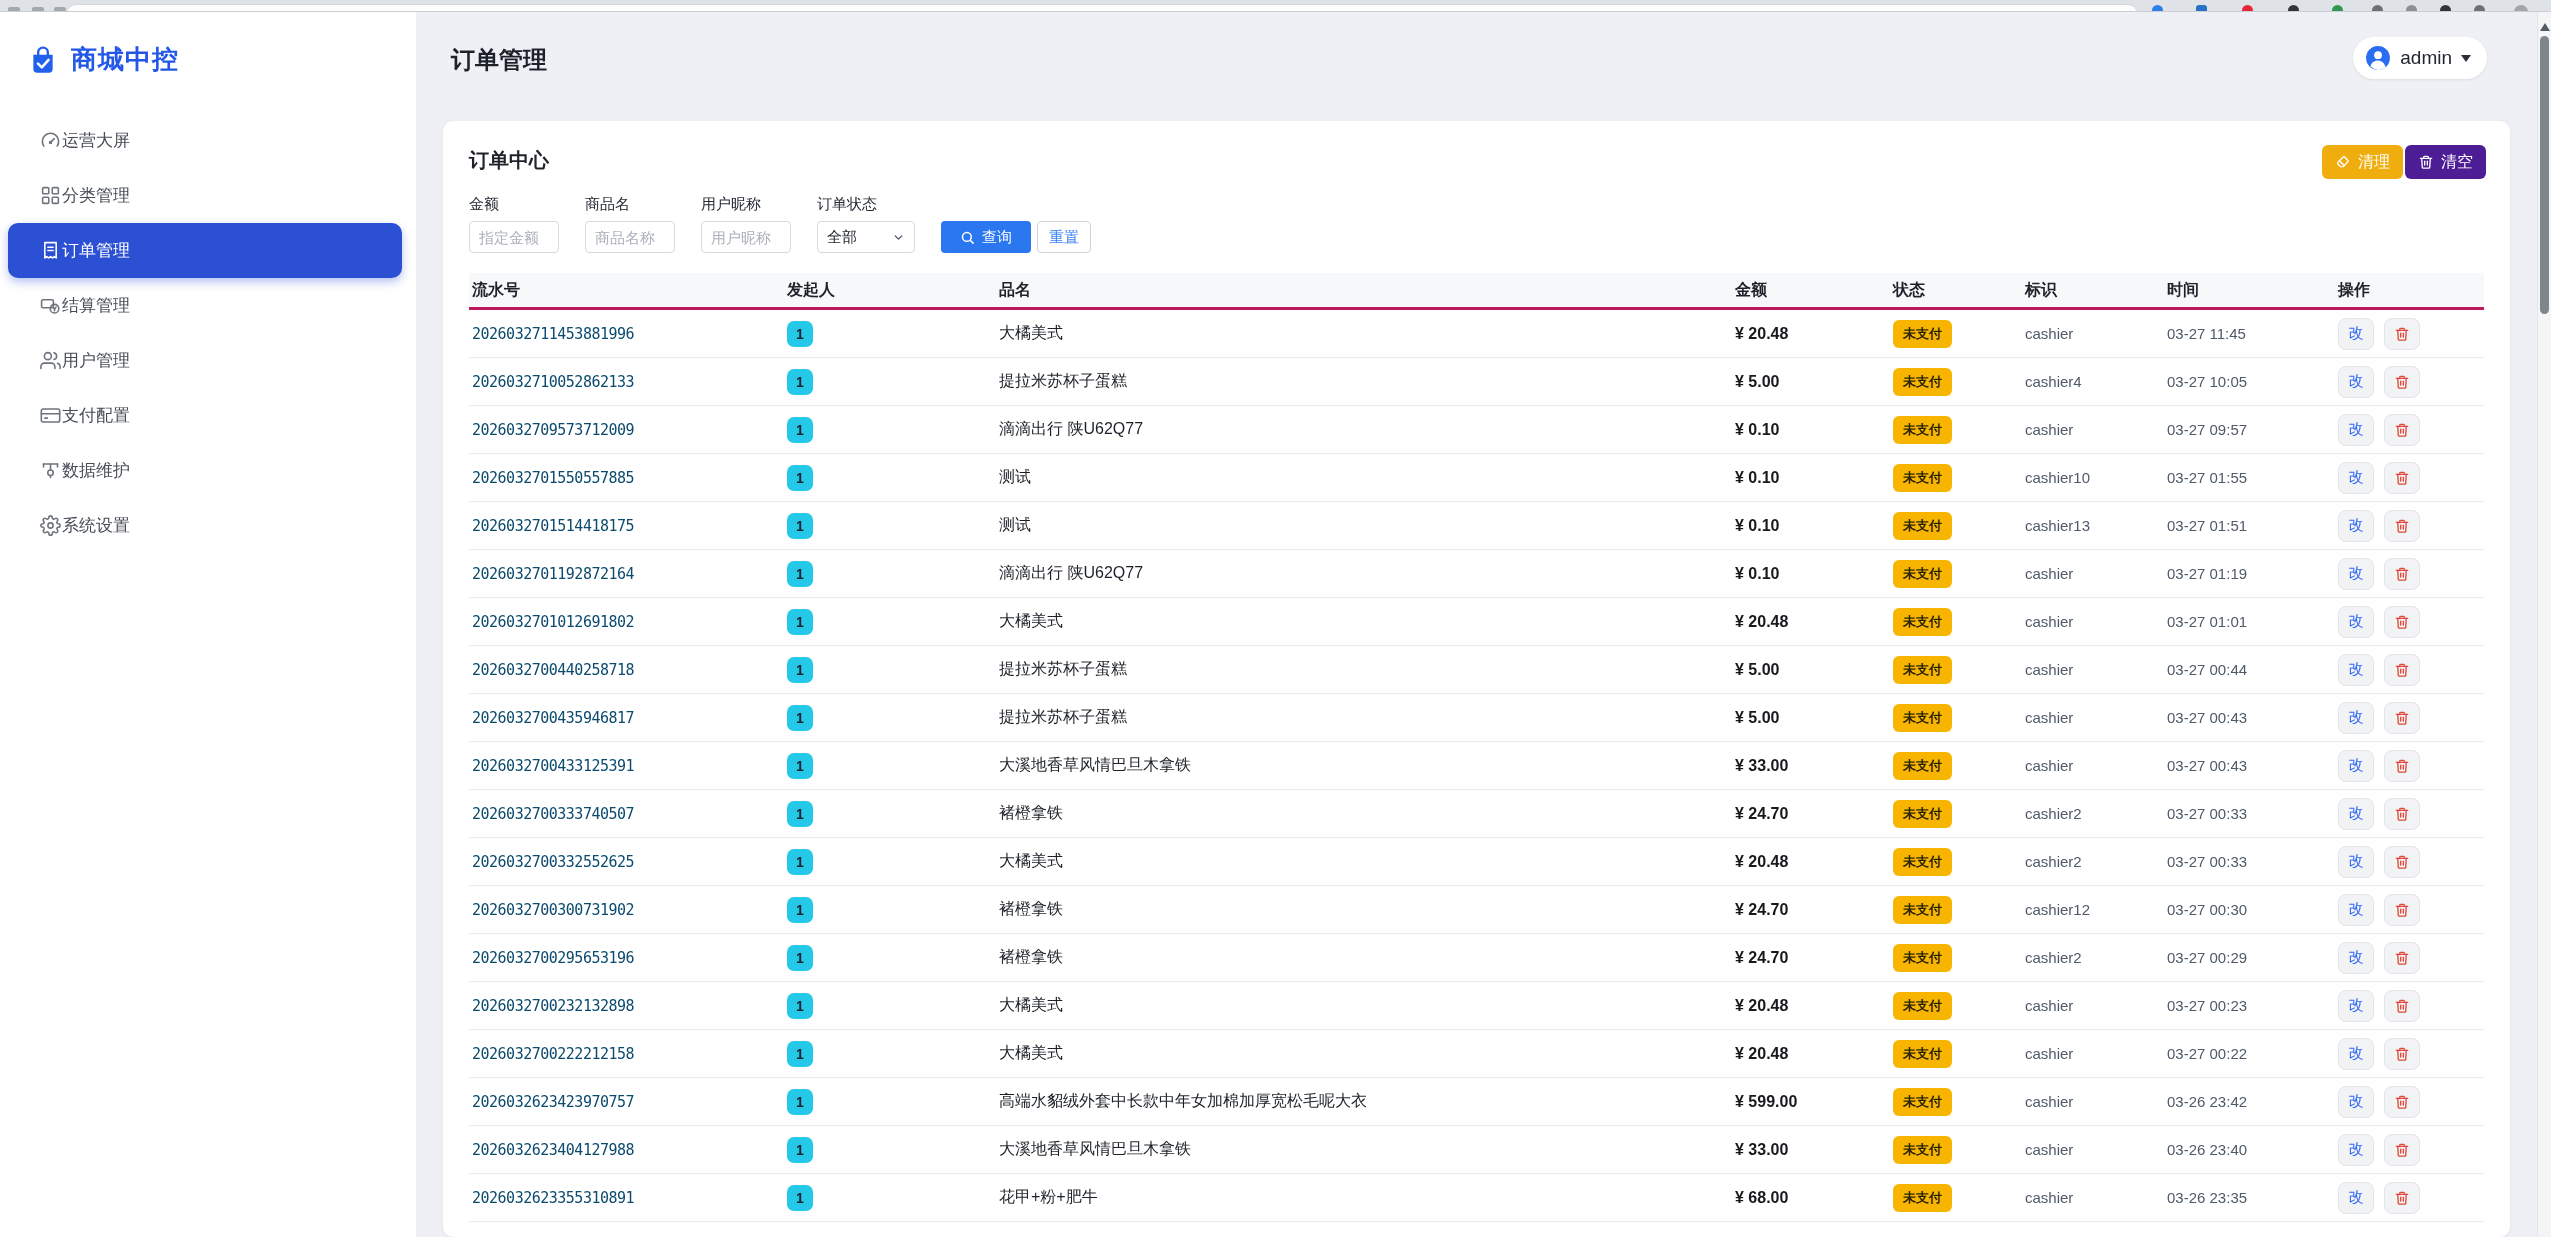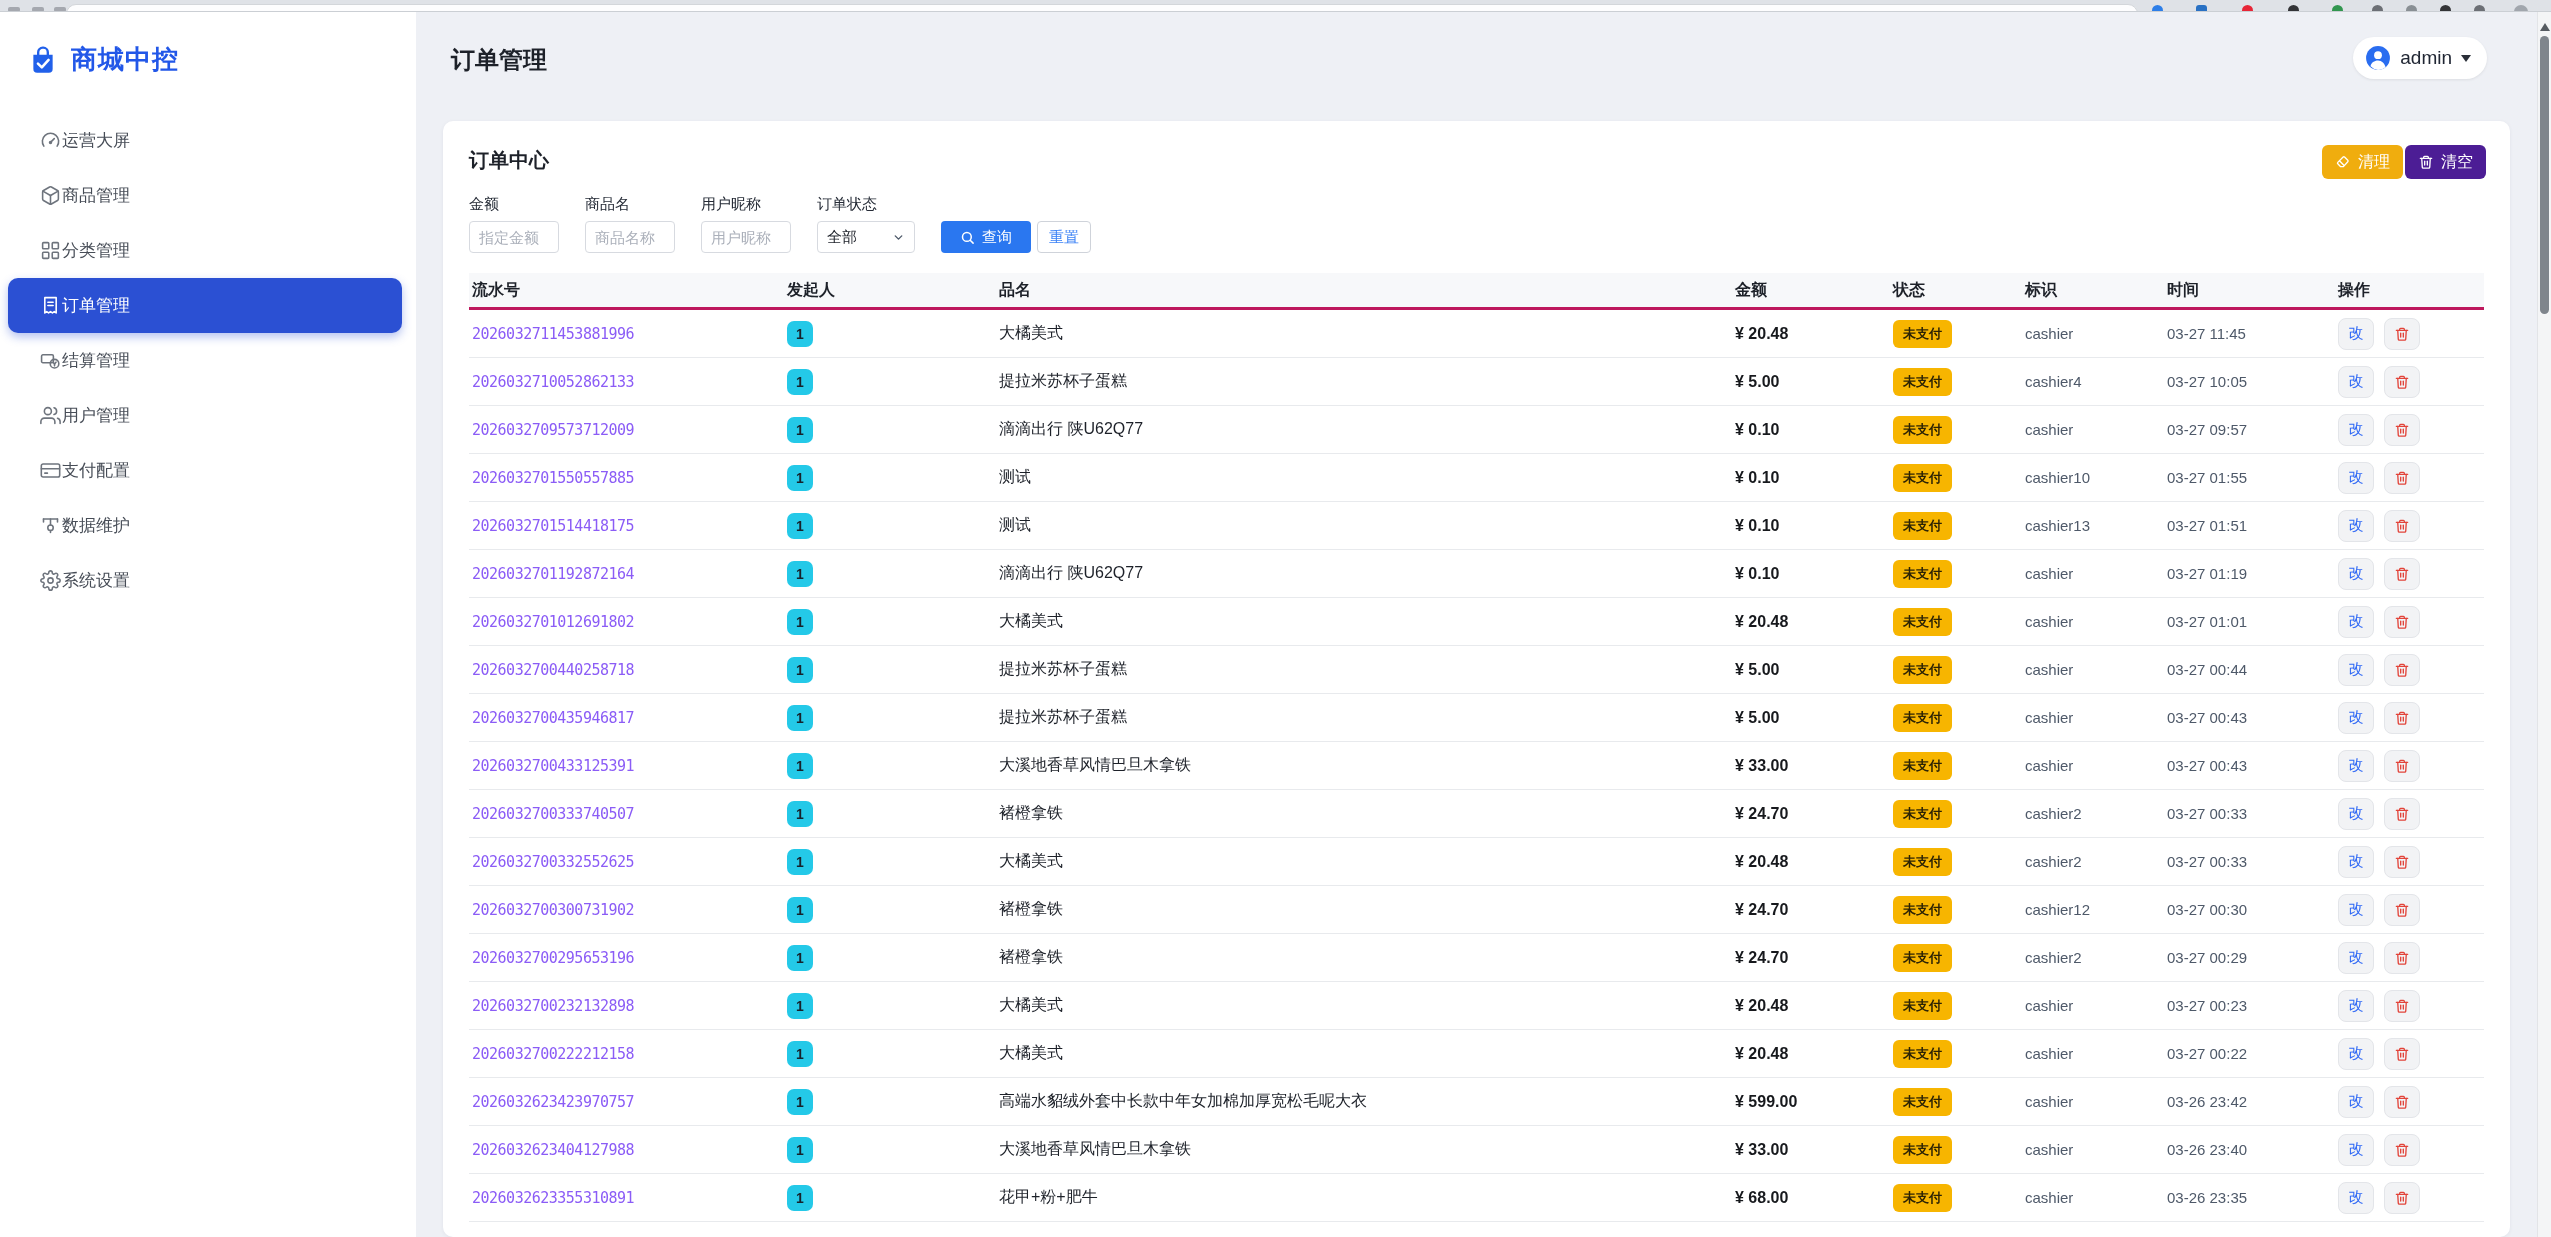--- a/index.html
+++ b/index.html
@@ -74,21 +74,21 @@
   .table { position:absolute; left:26px; top:152px; width:2015px; }
   .t-head, .t-row { display:grid;
     grid-template-columns:315px 212px 736px 158px 132px 142px 171px 149px;
     align-items:center; }
   .t-head { height:37px; background:#f7f8fa; font-weight:bold; font-size:16px; color:#1d2129;
     border-bottom:3px solid #be185d; }
   .t-head > div { padding-left:3px; }
   .t-row { height:48px; border-bottom:1px solid #e8eaed; font-size:16px; }
   .t-row > div { padding-left:3px; }
   .c-serial { font-family:"DejaVu Sans Mono","Liberation Mono",monospace; font-size:15px;
-    letter-spacing:-0.5px; color:#8b5cf6; }
+    letter-spacing:-0.5px; color:#0c4a6e; }
   .qty-badge { width:26px; height:26px; background:#24c9e8; border-radius:7px;
     display:flex; align-items:center; justify-content:center;
     font-size:14px; font-weight:bold; color:#17222c; }
   .c-product { color:#1d2129; }
   .c-amount { font-weight:bold; color:#17191d; }
   .status-badge { display:inline-block; background:#f7b500; color:#2c2304;
     font-size:13px; font-weight:bold; padding:5px 10px; border-radius:6px; }
   .c-tag, .c-time { color:#4e5969; font-size:15px; }
   .c-actions { display:flex; gap:10px; }
   .mini-btn { width:36px; height:32px; border:1px solid #e3e5e9; background:#f2f3f5;
@@ -141,30 +141,20 @@
     <nav class="menu" id="menu">
         <div class="menu-item">
     <span class="mi-icon">
             <svg viewBox="0 0 24 24" fill="none" stroke="currentColor" stroke-width="1.8" stroke-linecap="round" stroke-linejoin="round">
               <path d="M4.4 18.4a9.3 9.3 0 1 1 15.2 0"></path>
               <path d="M12 14.2l4.3-4.3"></path>
               <circle cx="12" cy="14.4" r="1.1"></circle>
             </svg>
           </span>
     <span class="mi-label">运营大屏</span>
-  </div>
-        <div class="menu-item">
-    <span class="mi-icon">
-            <svg viewBox="0 0 24 24" fill="none" stroke="currentColor" stroke-width="1.8" stroke-linecap="round" stroke-linejoin="round">
-              <path d="M21 16V8a2 2 0 0 0-1-1.73l-7-4a2 2 0 0 0-2 0l-7 4A2 2 0 0 0 3 8v8a2 2 0 0 0 1 1.73l7 4a2 2 0 0 0 2 0l7-4A2 2 0 0 0 21 16z"></path>
-              <polyline points="3.27 6.96 12 12.01 20.73 6.96"></polyline>
-              <line x1="12" y1="22.08" x2="12" y2="12"></line>
-            </svg>
-          </span>
-    <span class="mi-label">商品管理</span>
   </div>
         <div class="menu-item">
     <span class="mi-icon">
             <svg viewBox="0 0 24 24" fill="none" stroke="currentColor" stroke-width="1.8" stroke-linecap="round" stroke-linejoin="round">
               <rect x="3" y="3" width="7" height="7" rx="1"></rect>
               <rect x="14" y="3" width="7" height="7" rx="1"></rect>
               <rect x="14" y="14" width="7" height="7" rx="1"></rect>
               <rect x="3" y="14" width="7" height="7" rx="1"></rect>
             </svg>
           </span>

